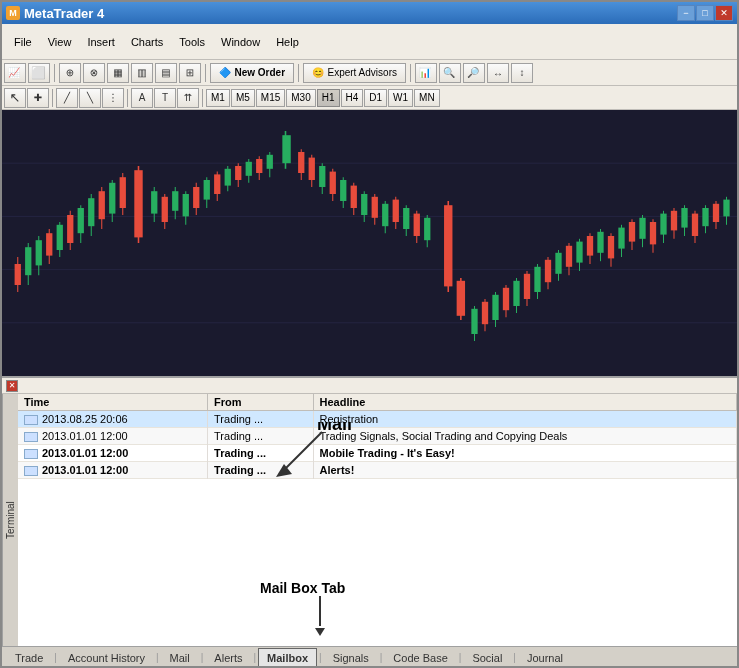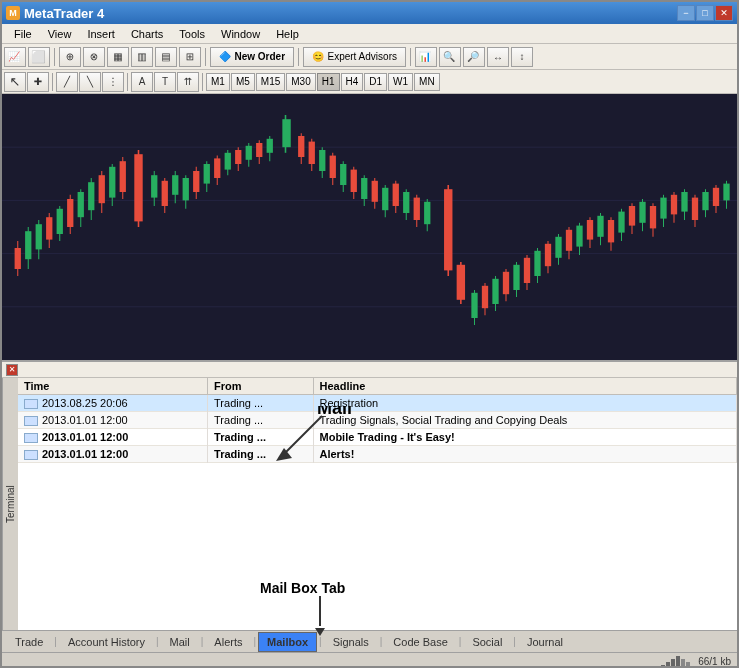--- a/index.html
+++ b/index.html
@@ -58,21 +58,21 @@
       justify-content: center;
       font-size: 9px;
       color: white;
       cursor: pointer;
     }
     .win-btn.close { background: #c0392b; }
 
     
     .menu-bar {
       background: #f0ece4;
-      height: 20px;
+      height: 36px;
       display: flex;
       align-items: center;
       padding: 0 4px;
       border-bottom: 1px solid #c0bdb8;
     }
     .menu-item {
       padding: 2px 8px;
       font-size: 11px;
       cursor: pointer;
       color: #000;
@@ -248,21 +248,21 @@
       padding: 2px 8px;
       font-size: 11px;
       cursor: pointer;
       color: #333;
       height: 20px;
       display: flex;
       align-items: center;
       border: 1px solid transparent;
     }
     .tab-item.active {
-      background: #3b82f6;
+      background: #e5e5e5;
       border: 1.5px solid #666;
       font-weight: bold;
     }
     .tab-sep {
       color: #999;
       font-size: 10px;
       padding: 0 2px;
     }
 
     

